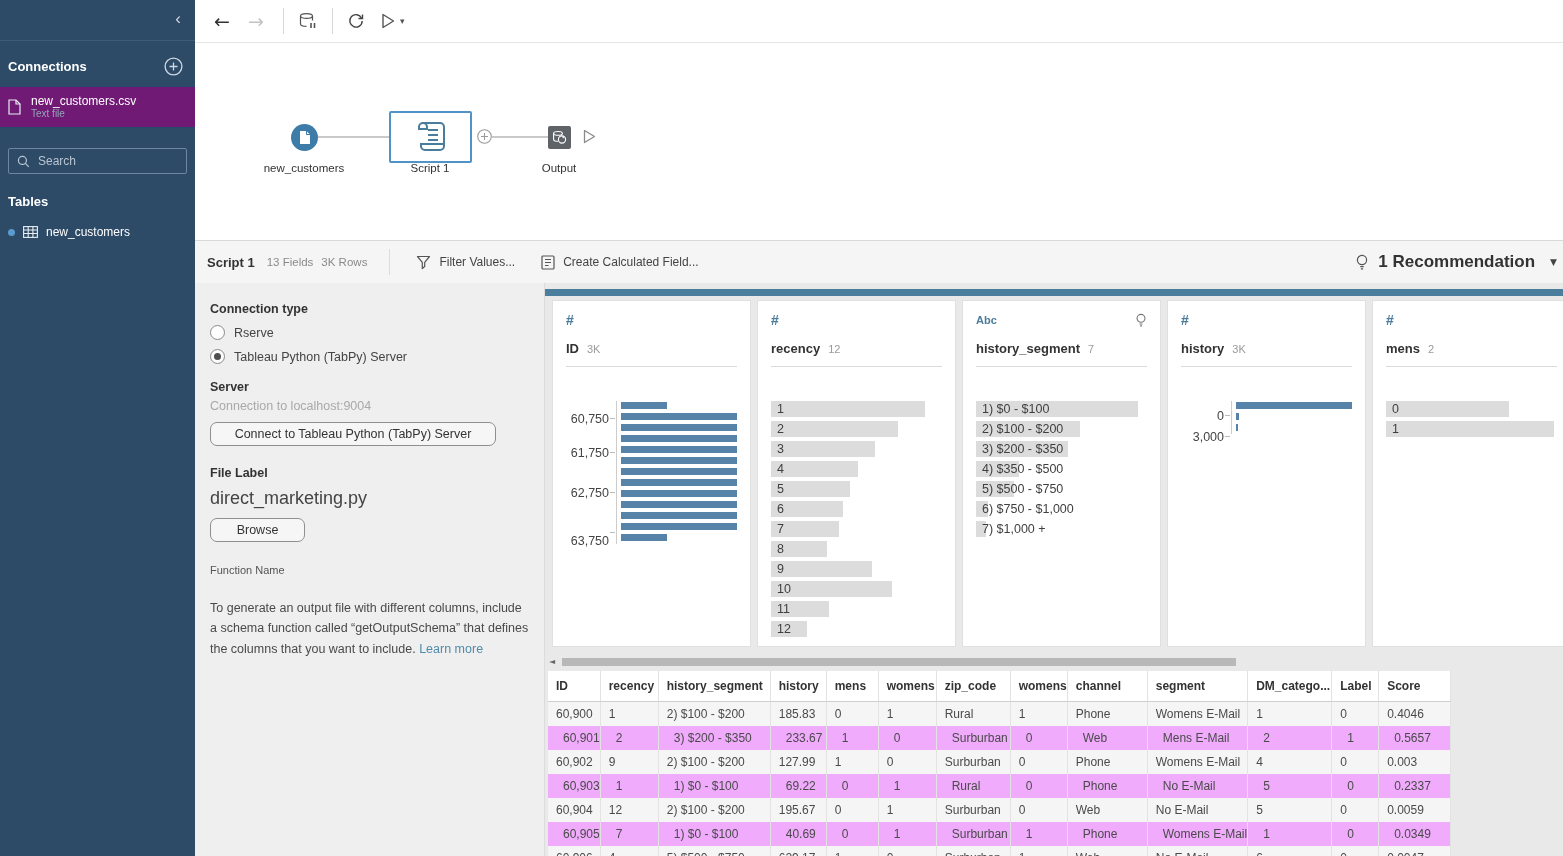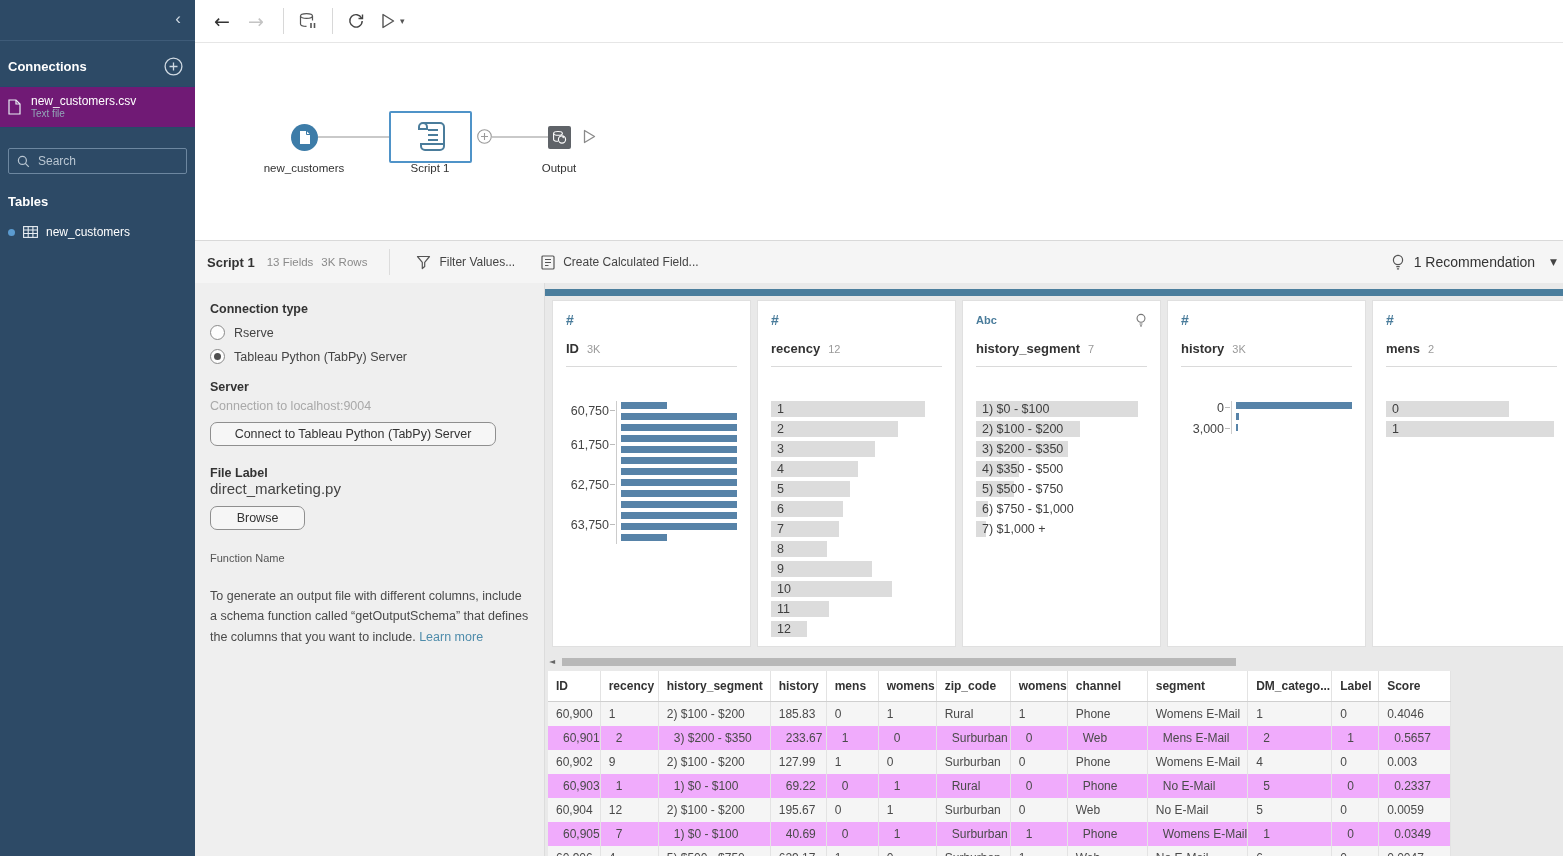--- a/index.html
+++ b/index.html
@@ -44,62 +44,62 @@
   .node-run{position:absolute;cursor:pointer;}
 
   
   .bottom{position:absolute;left:0;right:0;top:240px;bottom:0;background:#efefef;border-top:1px solid #d9d9d9;}
   .script-header{height:42px;background:#f5f5f5;border-bottom:1px solid #e0e0e0;display:flex;align-items:center;}
   .sh-title{font-size:13px;font-weight:bold;margin-left:12px;}
   .sh-meta{font-size:11.5px;color:#8a8a8a;margin-left:12px;}
   .sh-sep{width:1px;height:26px;background:#dcdcdc;margin-left:22px;}
   .sh-btn{display:flex;align-items:center;gap:8px;margin-left:26px;font-size:12px;color:#444;cursor:pointer;}
   .sh-right{margin-left:auto;display:flex;align-items:center;gap:9px;padding-right:6px;cursor:pointer;}
-  .sh-rec-label{font-size:14px;color:#333;}
+  .sh-rec-label{font-size:17px;color:#333;font-weight:bold;}
   .caret{font-size:9px;color:#444;font-family:"DejaVu Sans",sans-serif;}
 
   .content{position:absolute;left:0;right:0;top:42px;bottom:0;display:flex;}
 
   
   .settings{width:350px;box-sizing:border-box;background:#efefef;border-right:1px solid #dcdcdc;padding:6px 15px 0;flex:none;}
   .tabs{display:flex;border-bottom:2px solid #d8d8d8;}
   .tab{flex:1;text-align:center;font-size:13px;padding:6px 0 7px;color:#8a8a8a;cursor:pointer;position:relative;}
   .tab.active{color:#333;}
   .tab.active:after{content:"";position:absolute;left:0;right:0;bottom:-2px;height:3px;background:#4f4f4f;}
   .set-label{font-weight:bold;font-size:12.5px;margin-top:13px;color:#333;}
   .radio-row{display:flex;align-items:center;gap:9px;margin-top:9px;cursor:pointer;color:#444;font-size:12.5px;}
   .radio{width:13px;height:13px;border-radius:50%;border:1px solid #8a8a8a;background:#fdfdfd;position:relative;flex:none;}
   .radio.sel:after{content:"";position:absolute;left:3px;top:3px;width:7px;height:7px;border-radius:50%;background:#4f4f4f;}
   .server-status{margin-top:5px;color:#a9a9a9;font-size:12.5px;}
   .btn{border:1px solid #8f8f8f;border-radius:7px;background:#f6f6f6;color:#333;font-size:12.5px;
        display:inline-block;text-align:center;padding:4px 10px;cursor:pointer;box-sizing:border-box;}
   .btn.wide{width:286px;margin-top:9px;}
   .btn.browse{width:95px;margin-top:9px;}
-  .file-val{font-size:15px;color:#444;}
+  .file-val{margin-top:8px;font-size:18px;color:#444;}
   .fn-label{margin-top:22px;font-size:11px;color:#555;}
   .fn-input{margin-top:6px;padding:2px 0 5px 10px;font-size:13px;color:#333;border-bottom:1px solid #b9b9b9;cursor:text;}
   .note{margin-top:22px;font-size:12.5px;color:#4a4a4a;line-height:1.62;}
   .link{color:#4e8cab;cursor:pointer;}
 
   
   .profile{flex:1;position:relative;background:#e9e9e9;overflow:hidden;}
   .teal-strip{position:absolute;left:0;right:0;top:6px;height:7px;background:#4b7e9d;}
   .cards{position:absolute;left:8px;top:18px;height:345px;display:flex;gap:8px;}
   .card{width:197px;height:345px;background:#fff;box-sizing:border-box;padding:12px 13px;flex:none;
         box-shadow:0 0 0 1px #e0e0e0;cursor:pointer;}
   .card-type-row{display:flex;align-items:flex-start;justify-content:space-between;height:20px;}
   .card-type{color:#4a7c9b;font-weight:bold;font-size:14px;line-height:14px;}
   .card-type.abc{font-size:11px;}
   .card-name-row{margin-top:8px;display:flex;align-items:baseline;gap:8px;}
   .card-name{font-weight:bold;font-size:13px;color:#333;white-space:nowrap;}
   .card-count{font-size:11px;color:#9a9a9a;}
   .card-hr{border-bottom:1px solid #dadada;margin-top:10px;}
   .chart{margin-top:34px;position:relative;}
   .hist{display:flex;}
-  .hist-labels{width:50px;position:relative;flex:none;}
+  .hist-labels{width:50px;position:relative;flex:none;margin-top:8px;}
   .hist-label{position:absolute;right:7px;font-size:12.5px;color:#444;white-space:nowrap;}
   .hist-tick{position:absolute;right:1px;width:5px;border-top:1px solid #bbb;}
   .hist-axis{width:1px;background:#ccc;margin-right:4px;flex:none;}
   .hist-bars{flex:1;display:flex;flex-direction:column;gap:4px;padding-top:1px;}
   .hist-bar{height:7px;background:#5783a8;}
   .cat-row{position:relative;height:16px;margin-bottom:4px;}
   .cat-bar{position:absolute;left:0;top:0;height:16px;background:#dcdcdc;}
   .cat-label{position:absolute;left:6px;top:0;line-height:16px;font-size:12.5px;color:#3f3f3f;white-space:nowrap;}
 
   
@@ -321,21 +321,21 @@
                 <div class="card-hr"></div>
                 <div class="chart">
                   <div class="hist">
                     <div class="hist-labels">
                       <span class="hist-label" style="top: 3px;">60,750</span>
                       <span class="hist-tick" style="top: 9px;"></span>
                       <span class="hist-label" style="top: 37px;">61,750</span>
                       <span class="hist-tick" style="top: 43px;"></span>
                       <span class="hist-label" style="top: 77px;">62,750</span>
                       <span class="hist-tick" style="top: 83px;"></span>
-                      <span class="hist-label" style="top: 117px;">63,750</span>
+                      <span class="hist-label" style="top: 125px;">63,750</span>
                       <span class="hist-tick" style="top: 123px;"></span>
                     </div>
                     <div class="hist-axis" style="height: 143px;"></div>
                     <div class="hist-bars">
                       <div class="hist-bar" style="width: 40%;"></div>
                       <div class="hist-bar" style="width: 100%;"></div>
                       <div class="hist-bar" style="width: 100%;"></div>
                       <div class="hist-bar" style="width: 100%;"></div>
                       <div class="hist-bar" style="width: 100%;"></div>
                       <div class="hist-bar" style="width: 100%;"></div>

